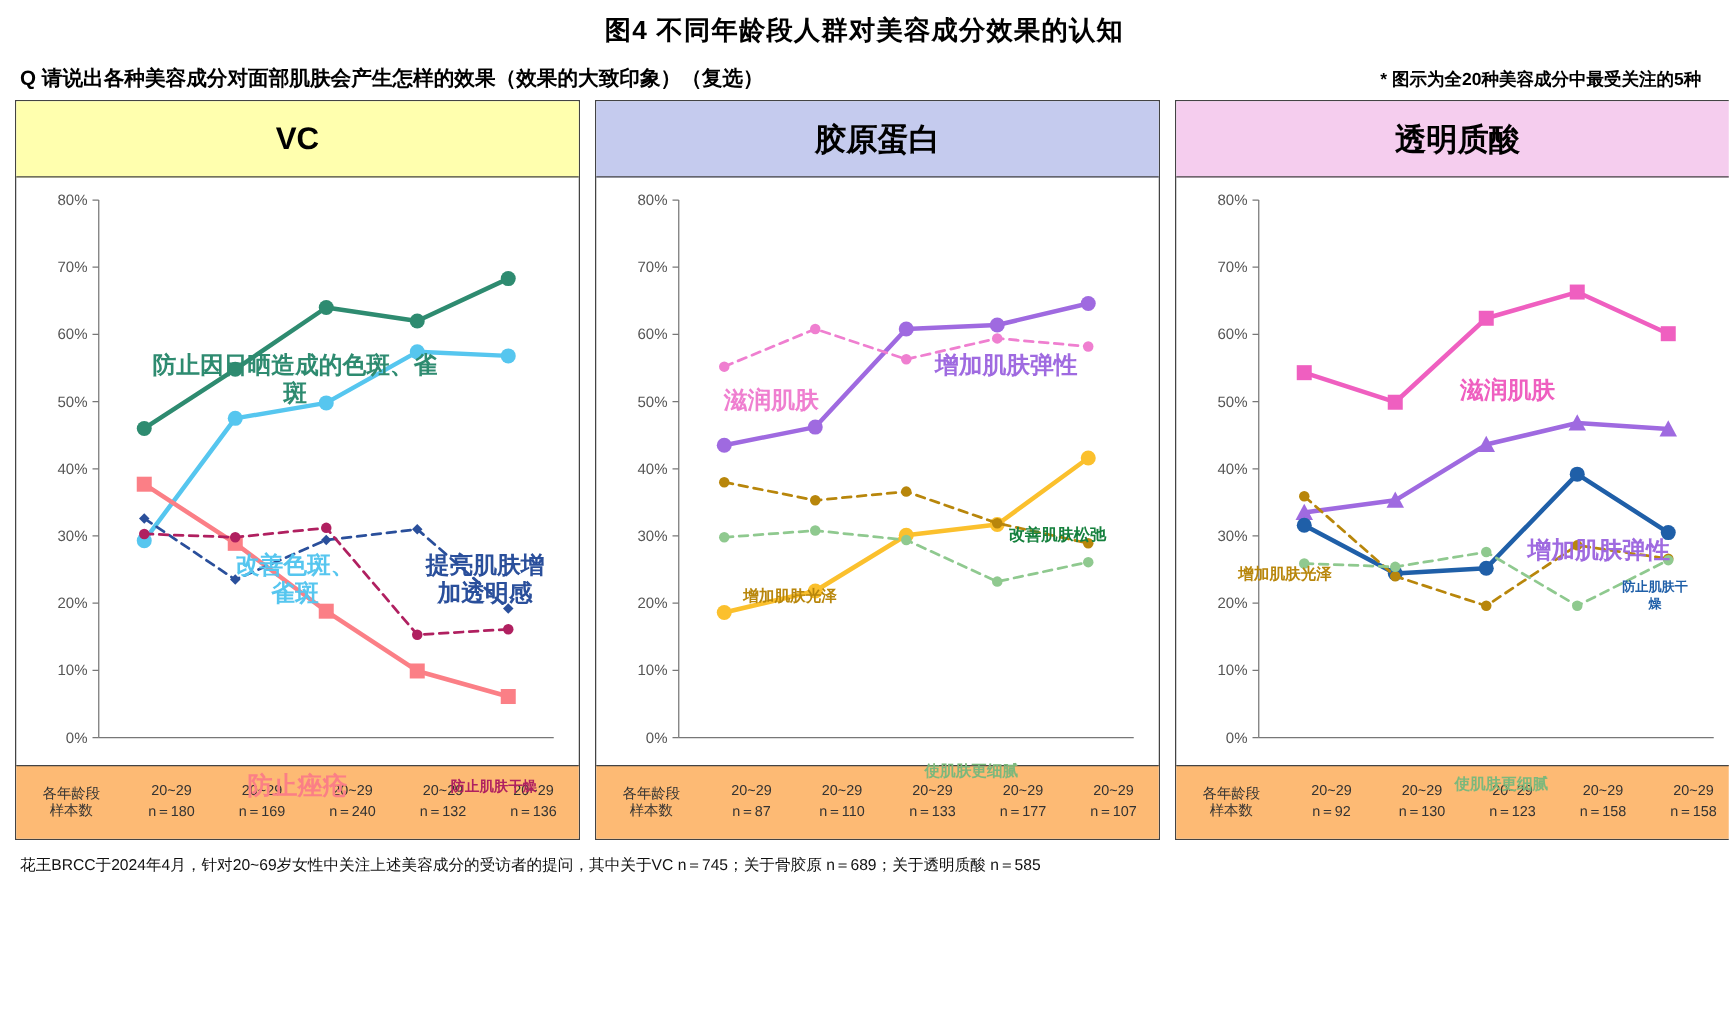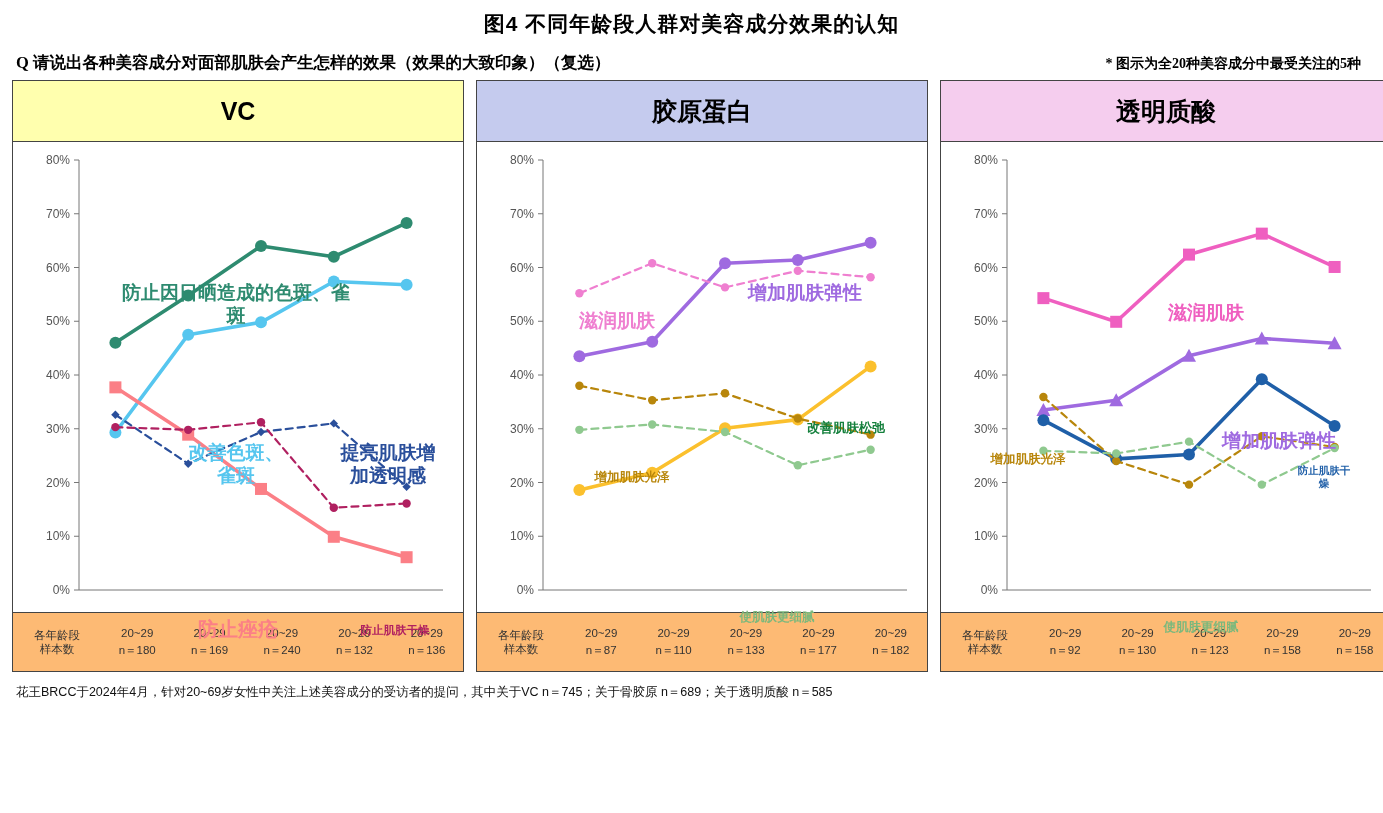--- a/index.html
+++ b/index.html
@@ -5,21 +5,21 @@
   html,body{margin:0;padding:0;}
   body{
     width:1383px;height:813px;background:#ffffff;
     font-family:"Liberation Sans","DejaVu Sans",sans-serif;
     color:#000;overflow:hidden;position:relative;
   }
   .title{
     text-align:center;font-size:21px;font-weight:bold;margin-top:10px;letter-spacing:1px;
   }
   .qrow{
-    display:flex;align-items:baseline;margin:14px 16px 6px 16px;font-family:Liberation Serif, serif;
+    display:flex;align-items:baseline;margin:14px 16px 6px 16px;
   }
   .qtext{font-size:16.5px;font-weight:bold;}
   .qnote{font-size:14px;font-weight:bold;margin-left:auto;margin-right:6px;}
   .panels{display:flex;gap:12px;margin:0 12px;}
   .panel{
     flex:1;border:1px solid #444;background:#fff;position:relative;
   }
   .panel-head{
     height:60px;display:flex;align-items:center;justify-content:center;
     border-bottom:1px solid #444;
@@ -203,21 +203,21 @@
     <div class="foot">
       <div class="lbl">
         <span>各年龄段</span><br>
         <span>样本数</span>
       </div>
       <div class="cells" id="foot1">
           <div class="cell"><span>20~29</span><br><span>n＝87</span></div>
           <div class="cell"><span>20~29</span><br><span>n＝110</span></div>
           <div class="cell"><span>20~29</span><br><span>n＝133</span></div>
           <div class="cell"><span>20~29</span><br><span>n＝177</span></div>
-          <div class="cell"><span>20~29</span><br><span>n＝182</span></div>
+          <div class="cell"><span>20~29</span><br><span>n＝107</span></div>
         </div>
     </div>
   </div>
 
   <div class="panel p3">
     <div class="panel-head">
       <div class="ptitle">透明质酸</div>
     </div>
     <div class="plot">
       <svg id="svg2" width="450" height="470" viewBox="0 0 450 470">

